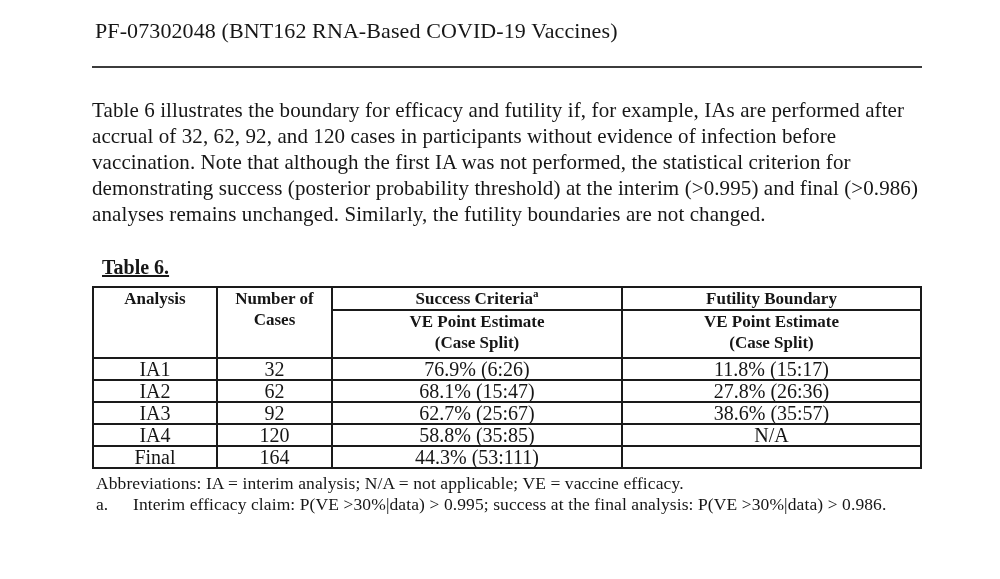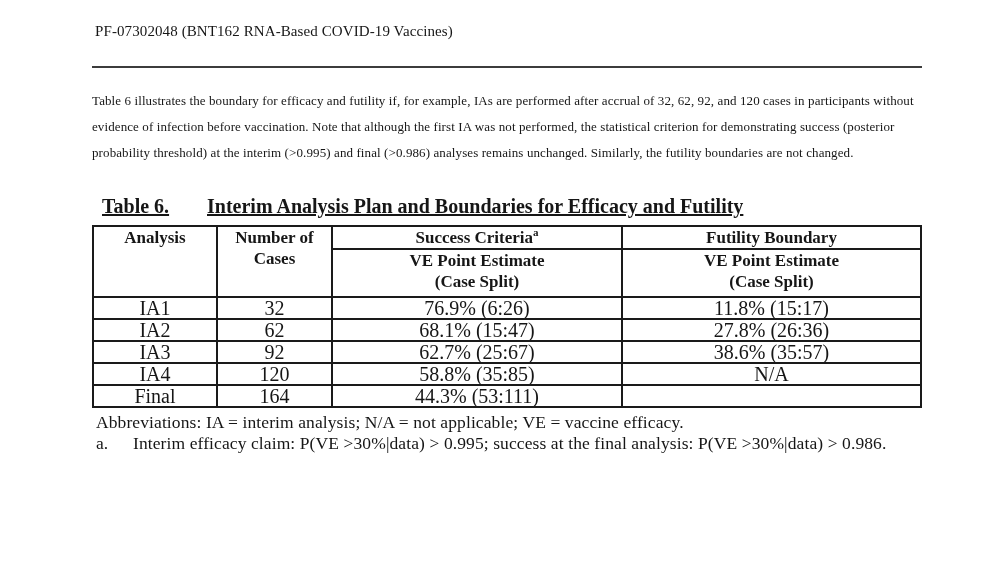--- a/index.html
+++ b/index.html
@@ -15,37 +15,37 @@
     color: #161616;
   }
   .page {
     box-sizing: border-box;
     width: 1000px;
     height: 579px;
     padding: 20px 78px 0 92px;
   }
   
   .doc-header {
-    font-size: 15px;
+    font-size: 22px;
     line-height: 22px;
     margin-left: 3px;
     letter-spacing: 0.1px;
   }
   .header-rule {
     margin-top: 24px;
     border: none;
     border-top: 2px solid #3c3c3c;
     height: 0;
     width: 830px;
   }
   
   .intro {
-    margin-top: 20px;
+    margin-top: 29px;
     width: 834px;
-    font-size: 13px;
+    font-size: 21px;
     line-height: 26px;
     letter-spacing: 0.1px;
   }
   
   .caption {
     margin-top: 27px;
     margin-left: 10px;
     display: flex;
     font-weight: bold;
     font-size: 20px;
@@ -109,21 +109,20 @@
   <div class="doc-header">
     <div>PF-07302048 (BNT162 RNA-Based COVID-19 Vaccines)</div>
   </div>
 
   <div class="header-rule"></div>
 
   <p class="intro">Table 6 illustrates the boundary for efficacy and futility if, for example, IAs are performed after accrual of 32, 62, 92, and 120 cases in participants without evidence of infection before vaccination.  Note that although the first IA was not performed, the statistical criterion for demonstrating success (posterior probability threshold) at the interim (&gt;0.995) and final (&gt;0.986) analyses remains unchanged. Similarly, the futility boundaries are not changed.</p>
 
   <div class="caption">
     <span class="caption-label">Table 6.</span>
-    <span class="caption-title">Interim Analysis Plan and Boundaries for Efficacy and Futility</span>
   </div>
 
   <table class="boundary-table">
     <colgroup>
       <col style="width:124px">
       <col style="width:115px">
       <col style="width:290px">
       <col style="width:299px">
     </colgroup>
     <thead>

